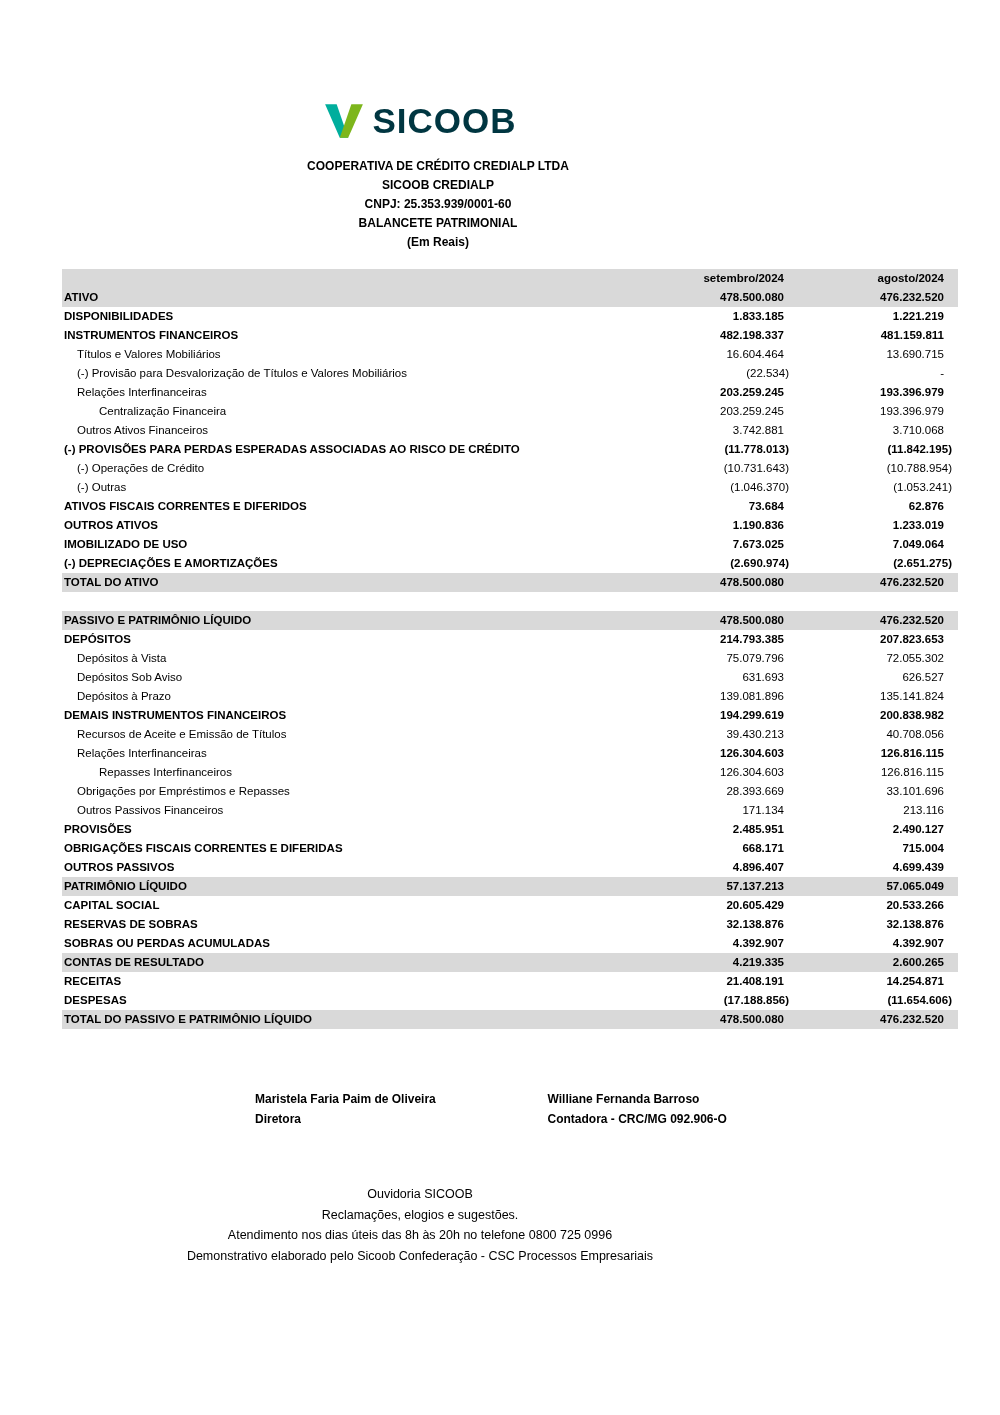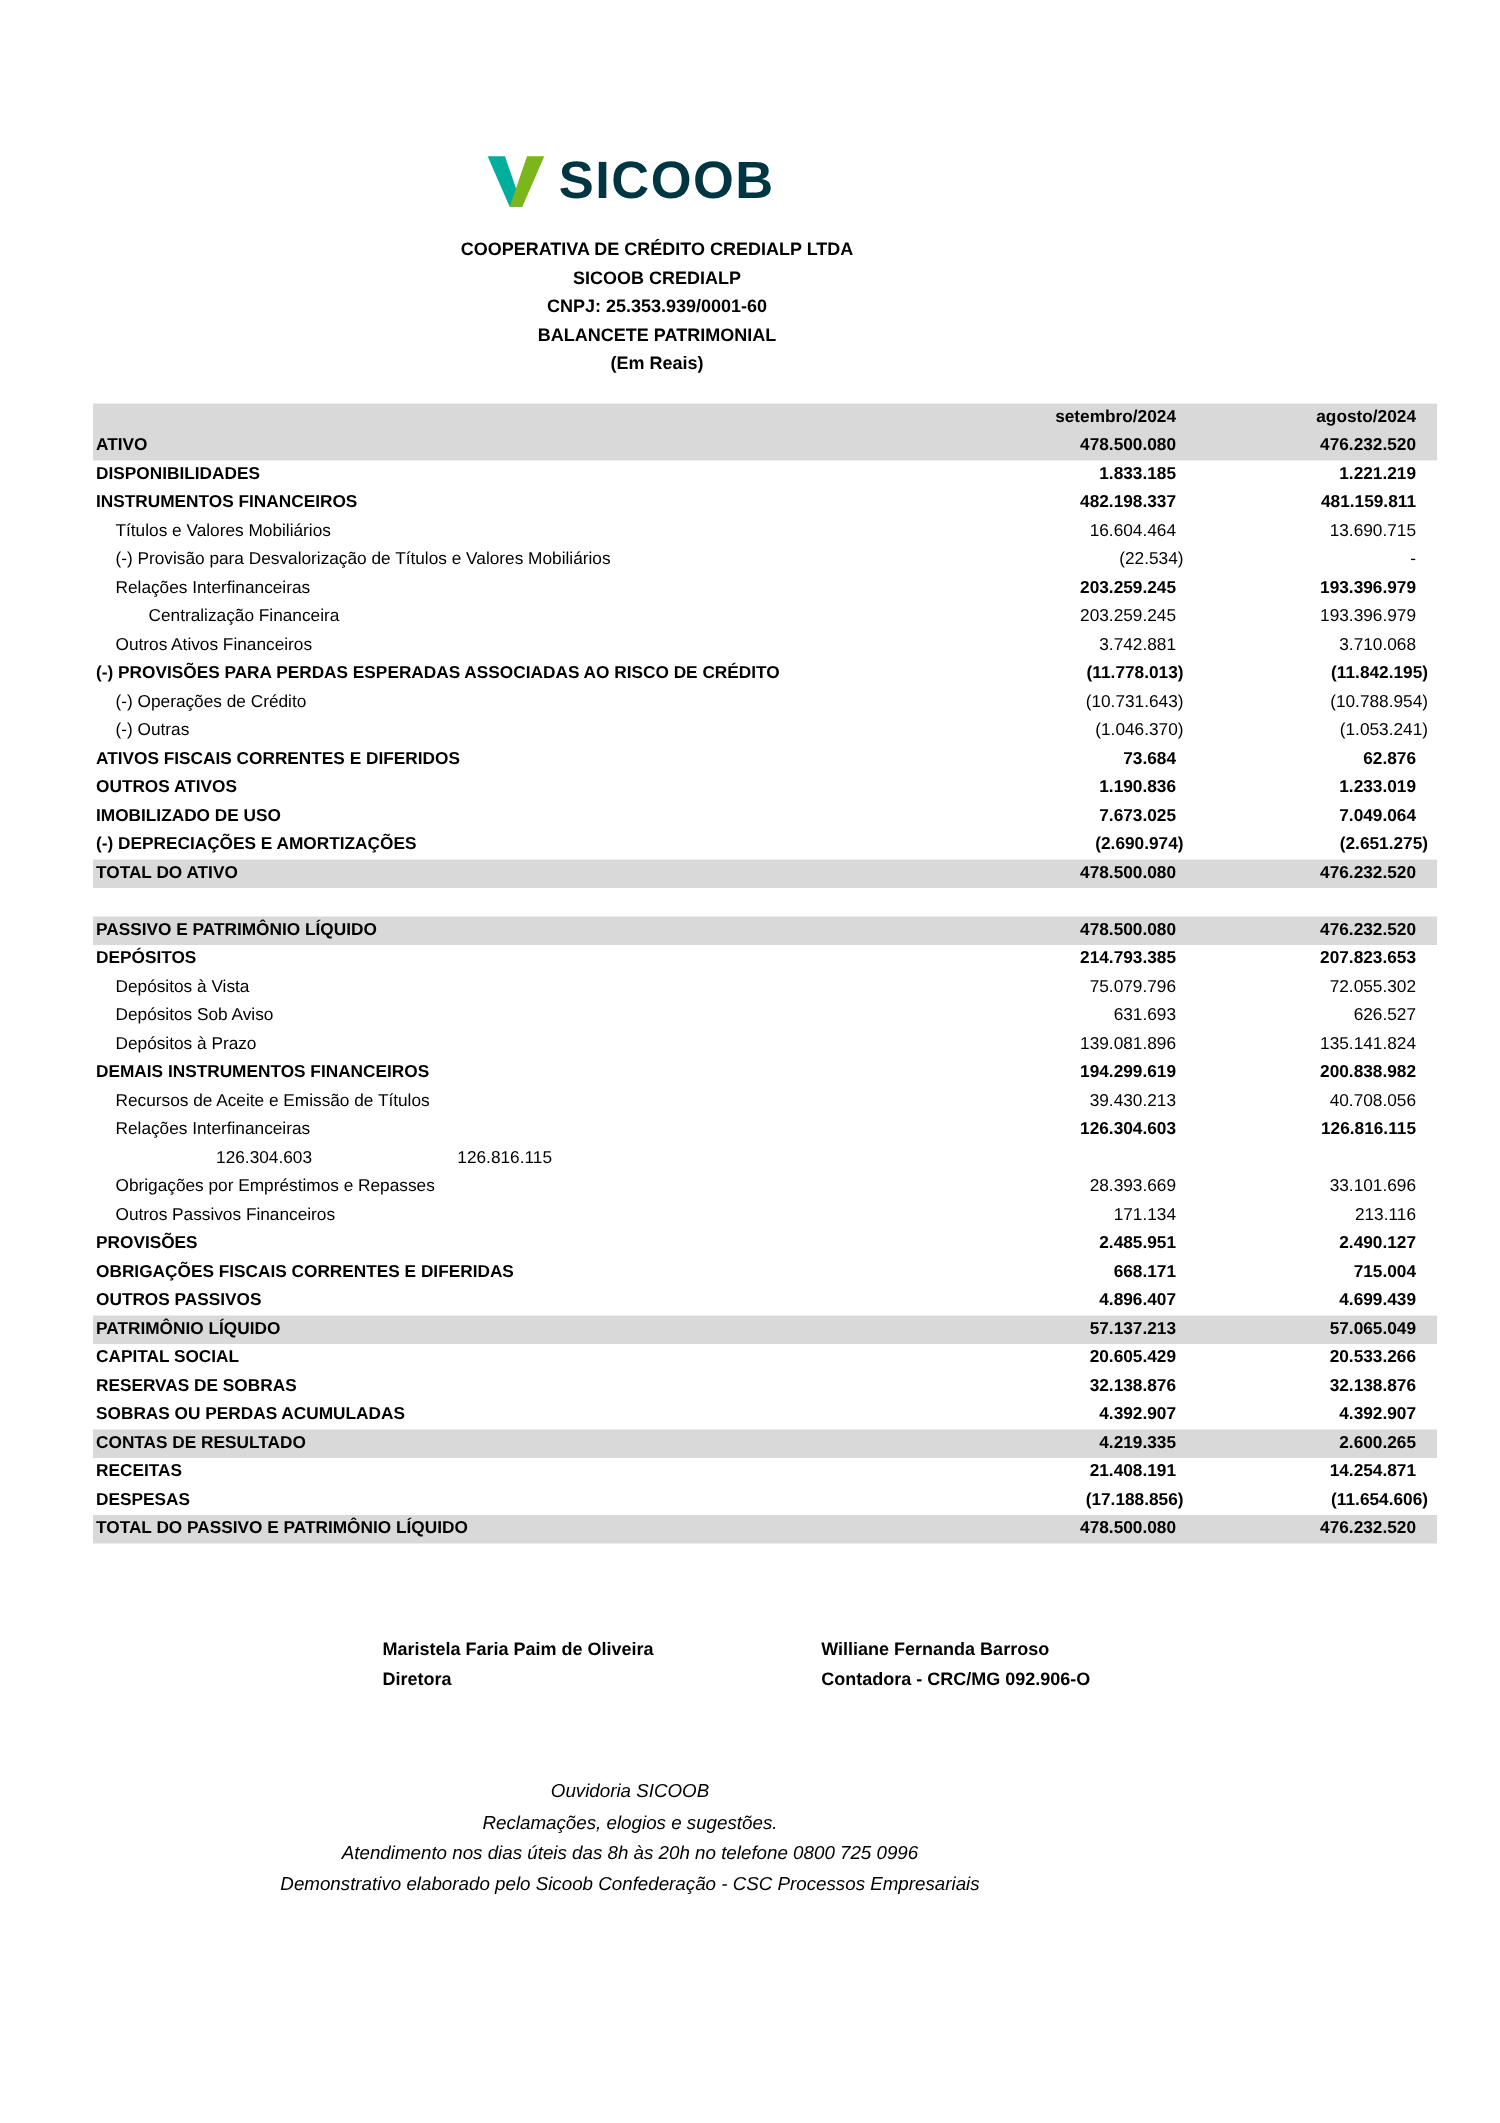--- a/index.html
+++ b/index.html
@@ -45,21 +45,21 @@
   .tval { width: 155px; text-align: right; padding-right: 9px; white-space: nowrap; }
   .tval.last { width: 165px; padding-right: 14px; }
   .tval.paren { padding-right: 4px; }
   .tval.last.paren { padding-right: 6px; text-align: right; }
 
   
   .signatures { display: flex; margin: 60px 0 0 255px; font-size: 12px; line-height: 20px; }
   .sig { width: 340px; }
 
   
-  .footer { text-align: center; margin-top: 55px; font-size: 12.5px; line-height: 20.5px; font-style: italic; }
+  .footer { text-align: center; margin-top: 55px; font-size: 12.5px; line-height: 20.5px; }
 </style>
 </head>
 <body>
 
 <div class="page">
 
   <div class="logo-row">
     <svg width="42" height="38" viewBox="0 0 40 36">
       <polygon points="2,2 13,2 24,34 16,34" fill="#00AE9D"></polygon>
       <polygon points="38,2 27,2 16,34 24,34" fill="#7DB61C"></polygon>
@@ -197,20 +197,21 @@
           <div class="tlabel indent1">Recursos de Aceite e Emissão de Títulos</div>
           <div class="tval">39.430.213</div>
           <div class="tval last">40.708.056</div>
         </div>
         <div class="trow">
           <div class="tlabel indent1">Relações Interfinanceiras</div>
           <div class="tval bold">126.304.603</div>
           <div class="tval last bold">126.816.115</div>
         </div>
         <div class="trow">
+          <div class="tlabel indent2">Repasses Interfinanceiros</div>
           <div class="tval">126.304.603</div>
           <div class="tval last">126.816.115</div>
         </div>
         <div class="trow">
           <div class="tlabel indent1">Obrigações por Empréstimos e Repasses</div>
           <div class="tval">28.393.669</div>
           <div class="tval last">33.101.696</div>
         </div>
         <div class="trow">
           <div class="tlabel indent1">Outros Passivos Financeiros</div>

